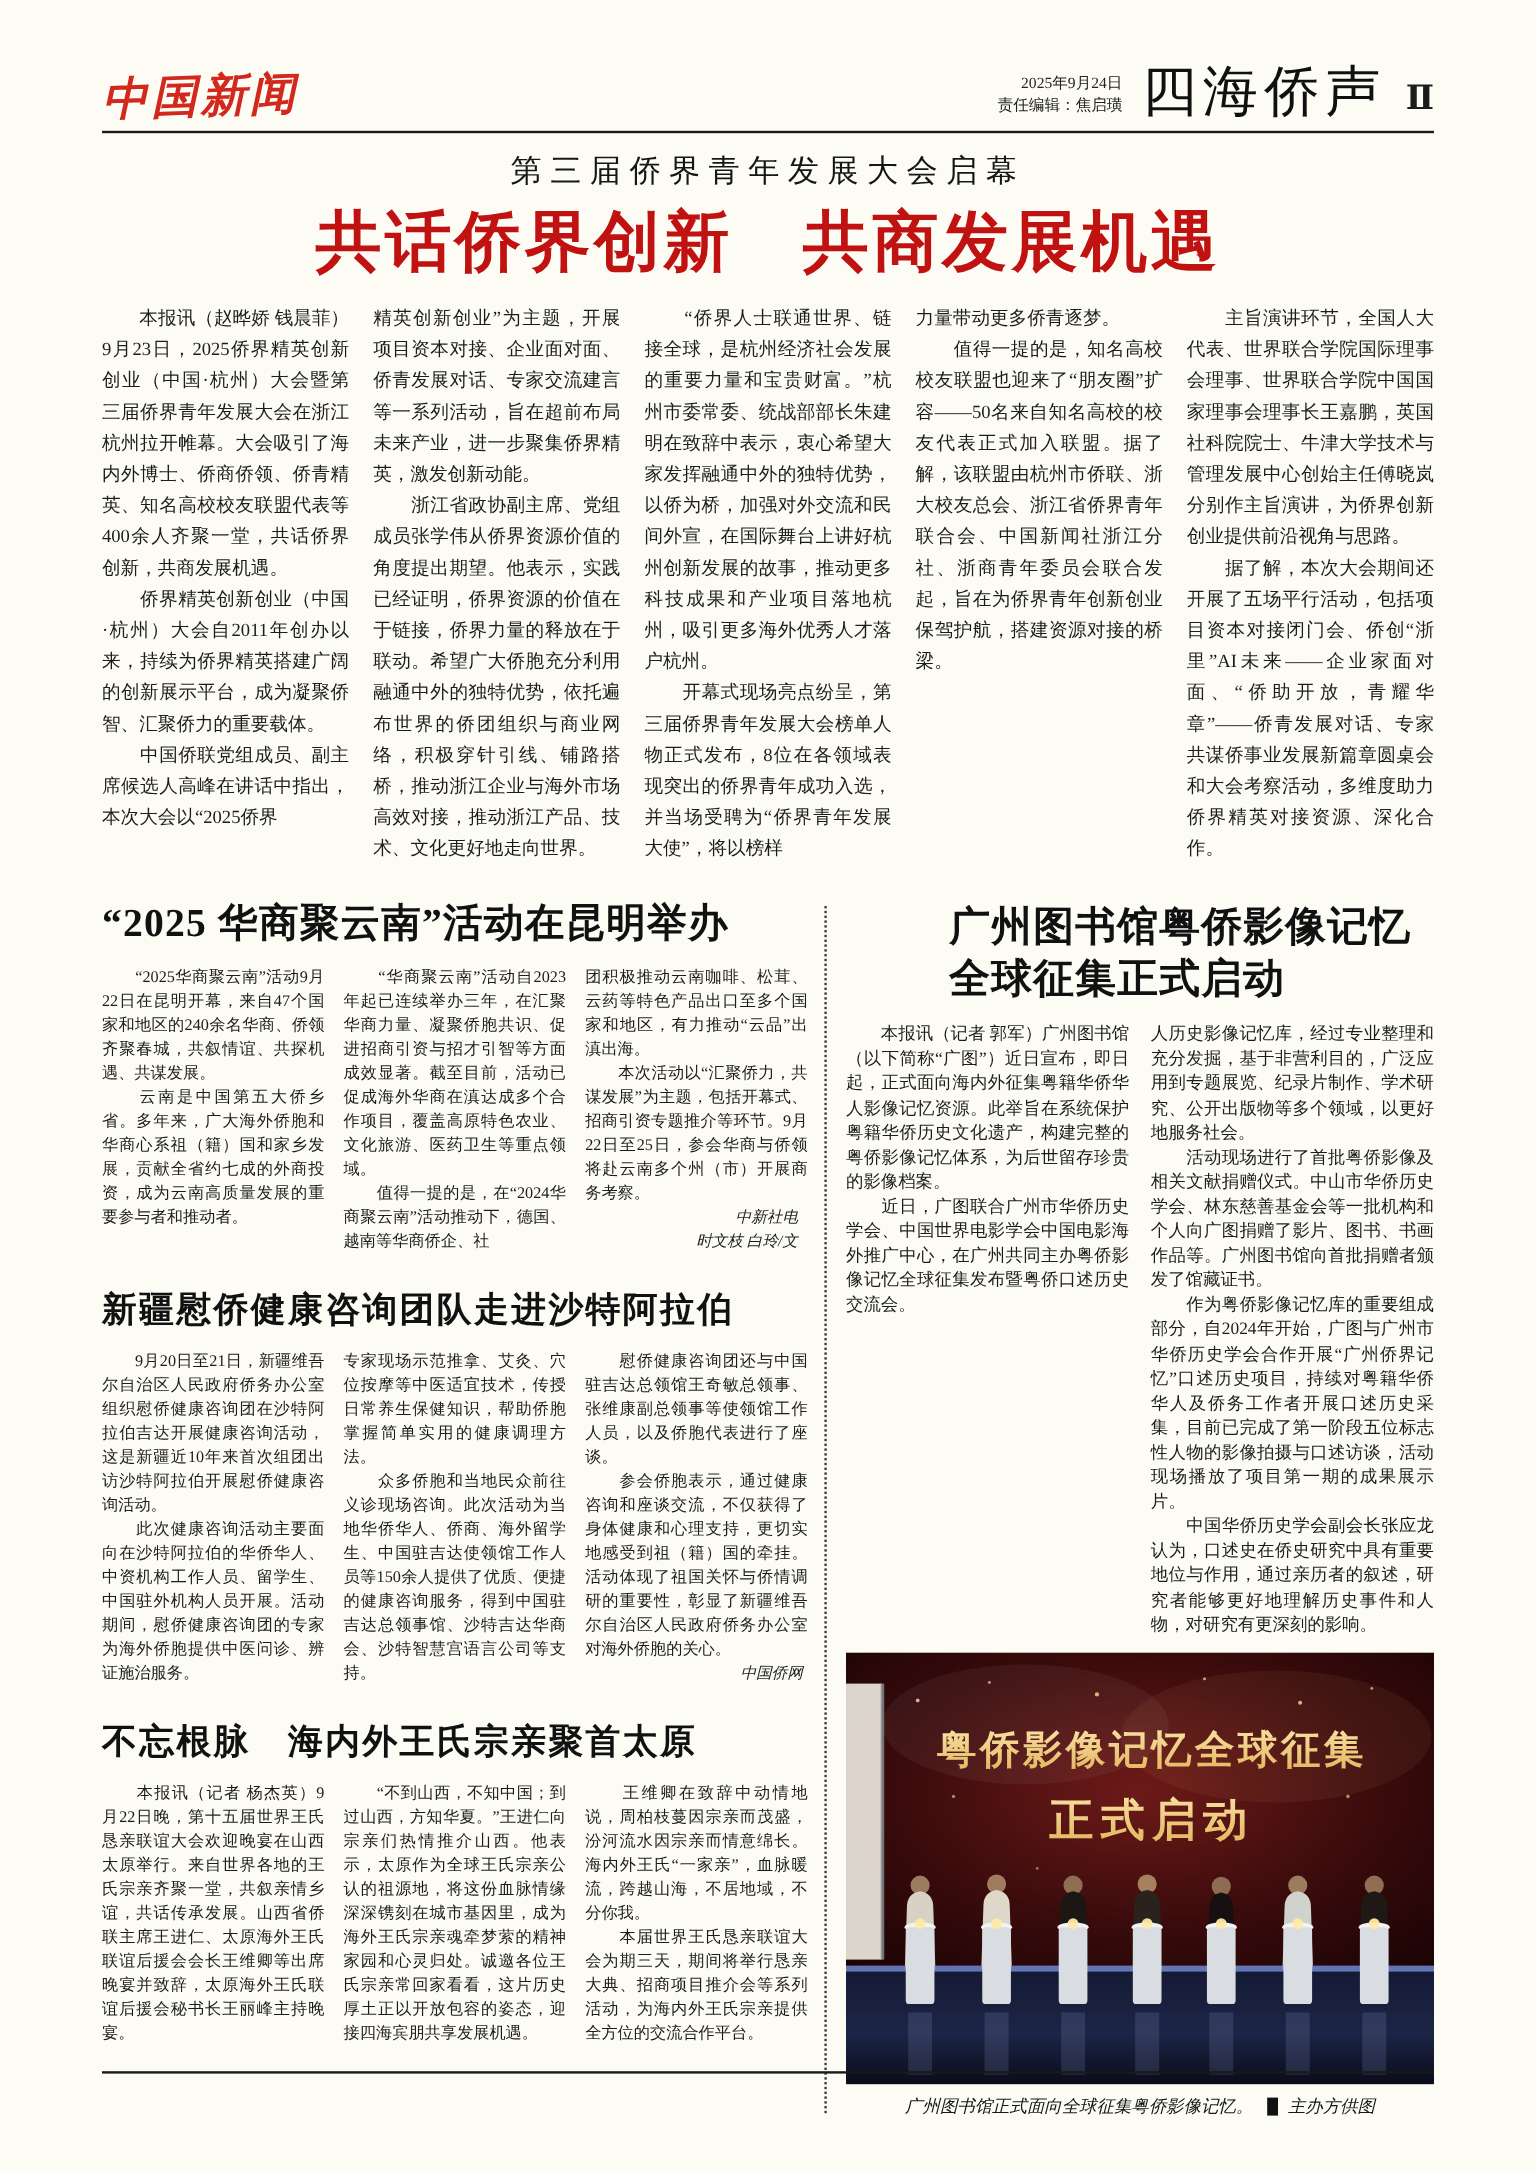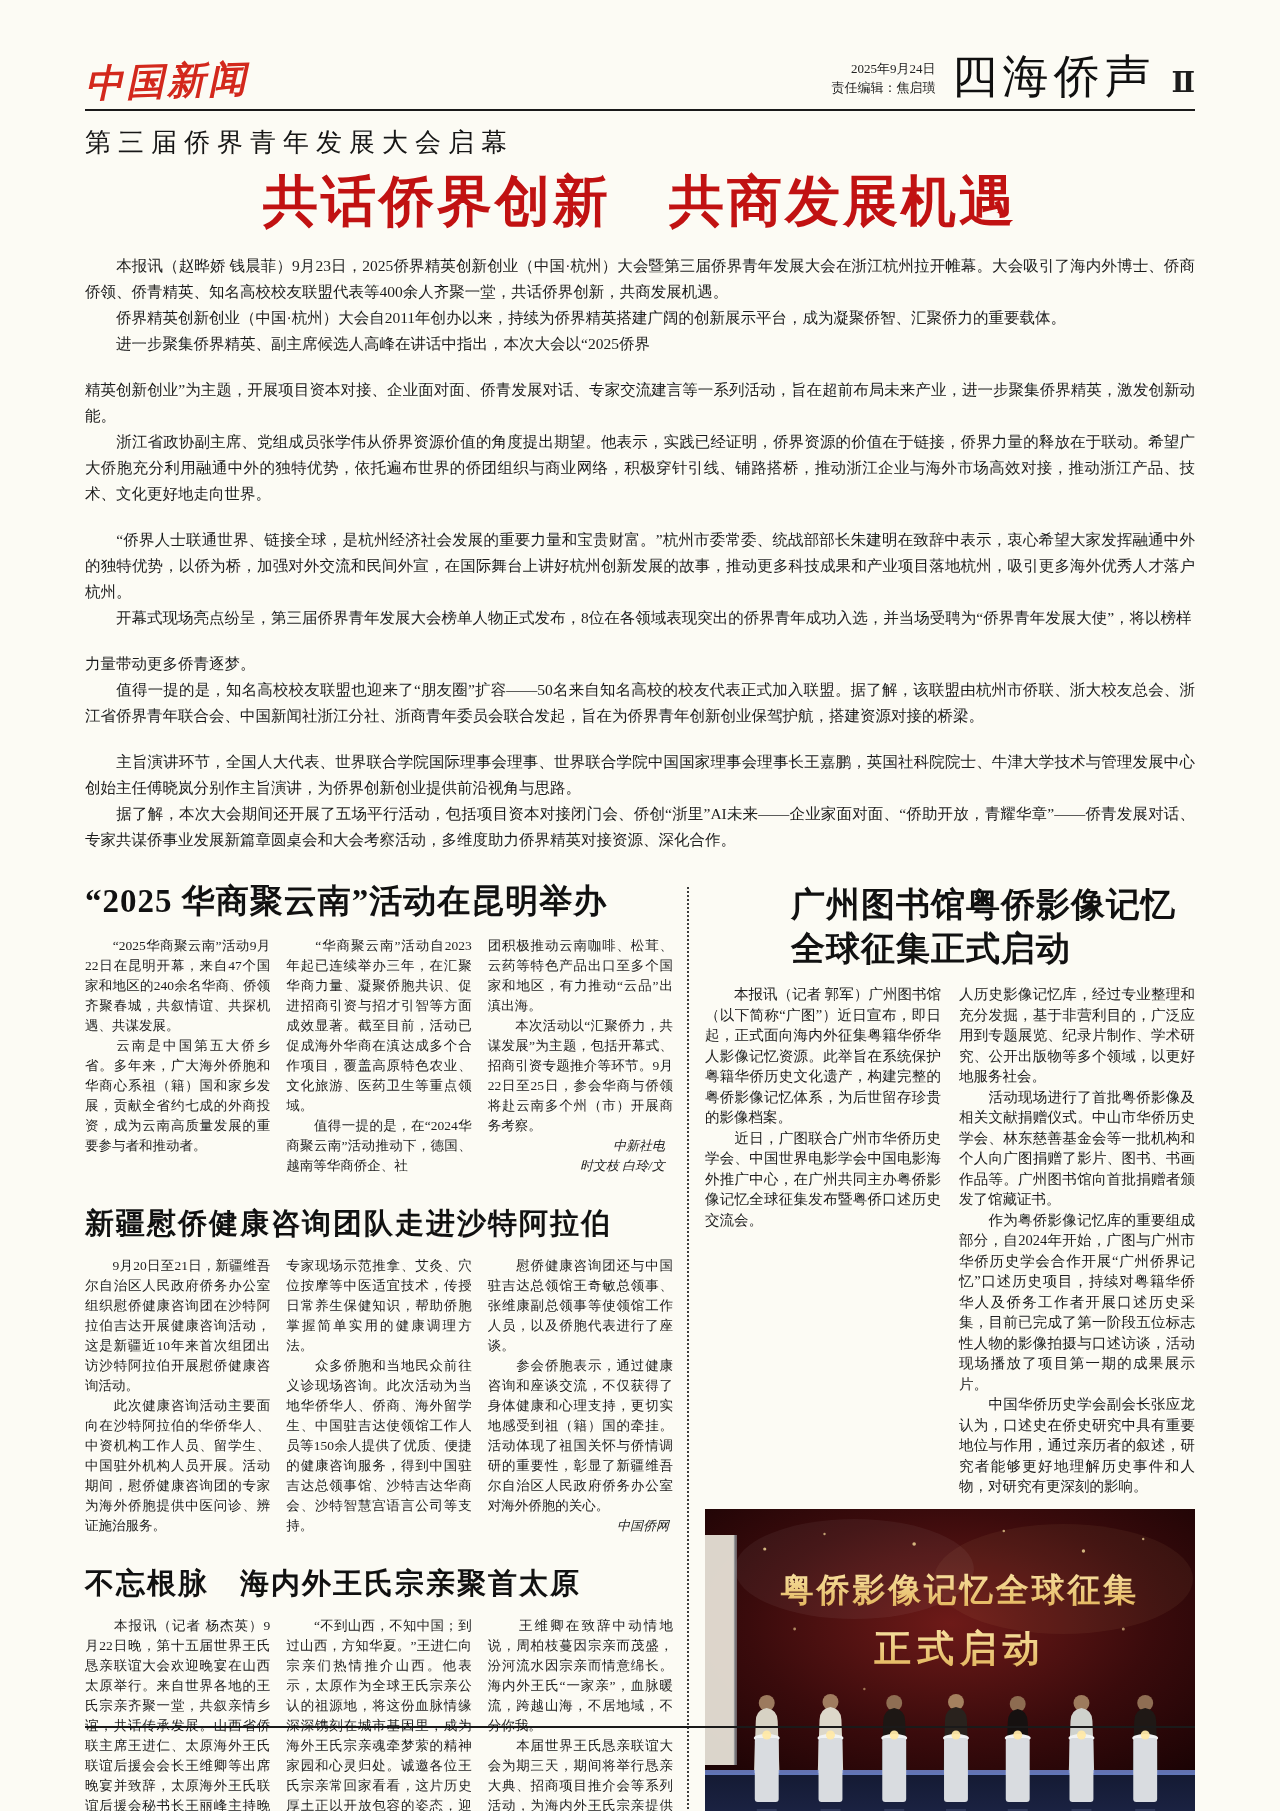--- a/index.html
+++ b/index.html
@@ -14,26 +14,26 @@
   .masthead { font-size:38px; font-weight:bold; font-style:italic; color:#d3281c;
               letter-spacing:3px; transform:rotate(-2deg); line-height:1; }
   .head-right { display:flex; align-items:flex-end; gap:16px; }
   .date-block { text-align:right; font-size:13px; line-height:19px; padding-bottom:3px; color:#222; }
   .section-title { font-size:46px; line-height:1; letter-spacing:5px; font-weight:500; color:#101010; }
   .page-marker { font-size:28px; line-height:1; padding-bottom:3px; font-weight:bold; }
   .header-rule { border-top:2px solid #1a1a1a; margin-top:9px; }
 
   
   .lead { margin-top:14px; }
-  .kicker { font-size:26px; letter-spacing:7px; color:#161616; }
+  .kicker { text-align:center; font-size:26px; letter-spacing:7px; color:#161616; }
   .lead-headline { text-align:center; font-size:55px; font-weight:bold; color:#c11212;
                    letter-spacing:3px; margin:10px 0 20px 0; line-height:1.15; }
   .cols { display:flex; text-align:justify; }
   .cols .col { flex:1; min-width:0; }
-  .lead .cols { gap:20px;flex-direction:column; }
+  .lead .cols { gap:20px; }
   .lead .col { font-size:15.5px; line-height:26px; }
   p.para { margin:0; }
 
   
   .lower { display:flex; margin-top:26px; }
   .left-region { flex:0 0 588px; width:588px; }
   .v-divider { border-left:2px dotted #3c3c3c; margin:8px 16px 4px 14px; }
   .right-region { flex:1; min-width:0; }
 
   
@@ -79,21 +79,21 @@
   </div>
   <div class="header-rule"></div>
 
   <section class="lead">
     <div class="kicker">第三届侨界青年发展大会启幕</div>
     <h1 class="lead-headline">共话侨界创新　共商发展机遇</h1>
     <div class="cols">
       <div class="col">
           <p class="para">　　本报讯（赵晔娇 钱晨菲）9月23日，2025侨界精英创新创业（中国·杭州）大会暨第三届侨界青年发展大会在浙江杭州拉开帷幕。大会吸引了海内外博士、侨商侨领、侨青精英、知名高校校友联盟代表等400余人齐聚一堂，共话侨界创新，共商发展机遇。</p>
           <p class="para">　　侨界精英创新创业（中国·杭州）大会自2011年创办以来，持续为侨界精英搭建广阔的创新展示平台，成为凝聚侨智、汇聚侨力的重要载体。</p>
-          <p class="para">　　进一步聚集侨界精英、副主席候选人高峰在讲话中指出，本次大会以“2025侨界</p>
+          <p class="para">　　中国侨联党组成员、副主席候选人高峰在讲话中指出，本次大会以“2025侨界</p>
         </div>
       <div class="col">
           <p class="para">精英创新创业”为主题，开展项目资本对接、企业面对面、侨青发展对话、专家交流建言等一系列活动，旨在超前布局未来产业，进一步聚集侨界精英，激发创新动能。</p>
           <p class="para">　　浙江省政协副主席、党组成员张学伟从侨界资源价值的角度提出期望。他表示，实践已经证明，侨界资源的价值在于链接，侨界力量的释放在于联动。希望广大侨胞充分利用融通中外的独特优势，依托遍布世界的侨团组织与商业网络，积极穿针引线、铺路搭桥，推动浙江企业与海外市场高效对接，推动浙江产品、技术、文化更好地走向世界。</p>
         </div>
       <div class="col">
           <p class="para">　　“侨界人士联通世界、链接全球，是杭州经济社会发展的重要力量和宝贵财富。”杭州市委常委、统战部部长朱建明在致辞中表示，衷心希望大家发挥融通中外的独特优势，以侨为桥，加强对外交流和民间外宣，在国际舞台上讲好杭州创新发展的故事，推动更多科技成果和产业项目落地杭州，吸引更多海外优秀人才落户杭州。</p>
           <p class="para">　　开幕式现场亮点纷呈，第三届侨界青年发展大会榜单人物正式发布，8位在各领域表现突出的侨界青年成功入选，并当场受聘为“侨界青年发展大使”，将以榜样</p>
         </div>
       <div class="col">

